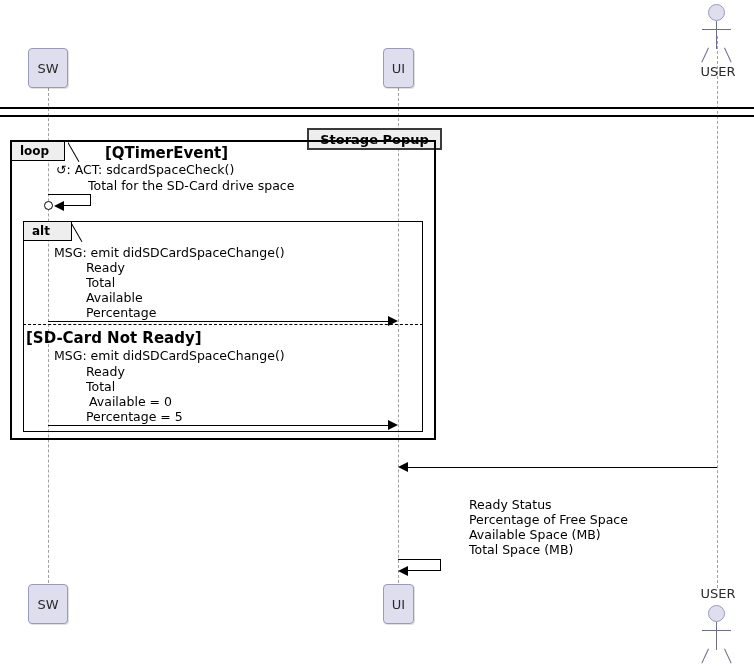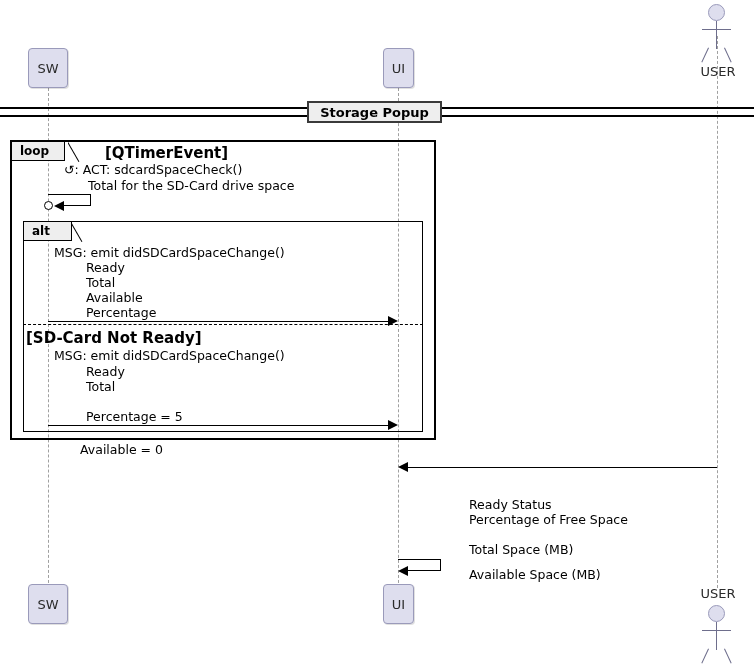--- a/index.html
+++ b/index.html
@@ -72,20 +72,21 @@
     background: #EEEEEE;
     border: 2px solid #3A3A3A;
     font-size: 13px;
     font-weight: bold;
     color: #000;
     display: flex;
     align-items: center;
     justify-content: center;
     box-sizing: border-box;
     white-space: nowrap;
+    margin-top: 27px;
   }
 
   
   .fragment {
     position: absolute;
     border: 1px solid #000;
     box-sizing: border-box;
     background: transparent;
   }
   .fragment.outer { border-width: 2px; }
@@ -213,21 +214,21 @@
   <div class="fragment outer" style="left:10px; top:140px; width:426px; height:300px;"></div>
   <div class="frag-tab" style="left:12px; top:142px; width:53px;">
     <span>loop</span>
   </div>
   <div class="frag-tab-notch" style="left:69px; top:142px; border-width:0 0 19px 11px; border-color:transparent transparent #FFFFFF transparent;"></div>
   <div style="position:absolute; left:68px; top:142px; width:13px; height:20px; overflow:hidden;">
     <div style="position:absolute; left:-1px; top:0px; width:1px; height:23px; background:#000; transform:rotate(-30deg); transform-origin:top left;"></div>
   </div>
   <div class="frag-guard" style="left:105px; top:144px;">[QTimerEvent]</div>
 
-  <div class="msg-text" style="left:56px; top:162px;margin-left:8px;">↺: ACT: sdcardSpaceCheck()</div>
+  <div class="msg-text" style="left:56px; top:162px;">↺: ACT: sdcardSpaceCheck()</div>
   <div class="msg-text" style="left:88px; top:178px;">Total for the SD-Card drive space</div>
 
   <div class="msg-line" style="left:48px;  top:194px; width:43px;"></div>
   <div class="msg-vline" style="left:90px;  top:194px; height:12px;"></div>
   <div class="msg-line" style="left:57px;  top:205px; width:34px;"></div>
   <div class="arrow-left" style="left:54px;  top:201px;"></div>
   <div class="circle-marker" style="left:44px; top:201px;"></div>
 
   <div class="fragment" style="left:23px; top:221px; width:400px; height:211px;"></div>
   <div class="frag-tab" style="left:24px; top:222px; width:48px;">
@@ -245,30 +246,30 @@
   <div class="msg-text" style="left:86px; top:305px;">Percentage</div>
   <div class="msg-line" style="left:48px; top:321px; width:344px;"></div>
   <div class="arrow-right" style="left:388px; top:316px;"></div>
 
   <div class="frag-divider" style="left:23px; top:324px; width:400px;"></div>
   <div class="frag-guard" style="left:26px; top:329px;">[SD-Card Not Ready]</div>
 
   <div class="msg-text" style="left:54px; top:348px;">MSG: emit didSDCardSpaceChange()</div>
   <div class="msg-text" style="left:86px; top:364px;">Ready</div>
   <div class="msg-text" style="left:86px; top:379px;">Total</div>
-  <div class="msg-text" style="left:80px; top:394px;margin-top:48px;">Available = 0</div>
+  <div class="msg-text" style="left:89px; top:394px;">Available = 0</div>
   <div class="msg-text" style="left:86px; top:409px;">Percentage = 5</div>
   <div class="msg-line" style="left:48px; top:425px; width:344px;"></div>
   <div class="arrow-right" style="left:388px; top:420px;"></div>
 
   <div class="msg-line" style="left:406px; top:467px; width:311px;"></div>
   <div class="arrow-left" style="left:398px; top:462px;"></div>
 
   <div class="msg-text" style="left:469px; top:497px;">Ready Status</div>
   <div class="msg-text" style="left:469px; top:512px;">Percentage of Free Space</div>
-  <div class="msg-text" style="left:469px; top:527px;margin-top:40px;">Available Space (MB)</div>
+  <div class="msg-text" style="left:469px; top:527px;">Available Space (MB)</div>
   <div class="msg-text" style="left:469px; top:542px;">Total Space (MB)</div>
   <div class="msg-line" style="left:398px; top:559px; width:43px;"></div>
   <div class="msg-vline" style="left:440px; top:559px; height:12px;"></div>
   <div class="msg-line" style="left:406px; top:570px; width:35px;"></div>
   <div class="arrow-left" style="left:398px; top:566px;"></div>
 
 </div>
 
 </body></html>

